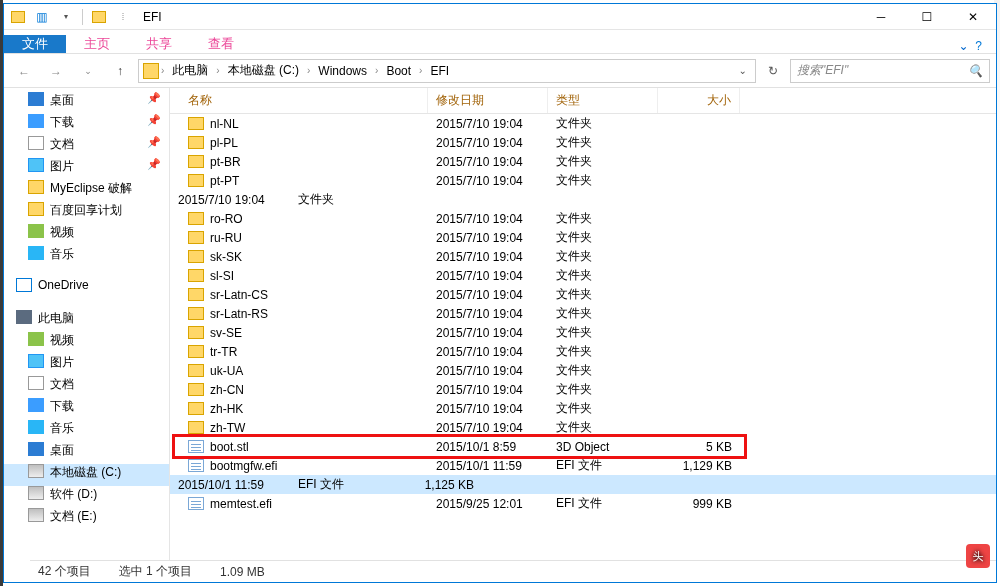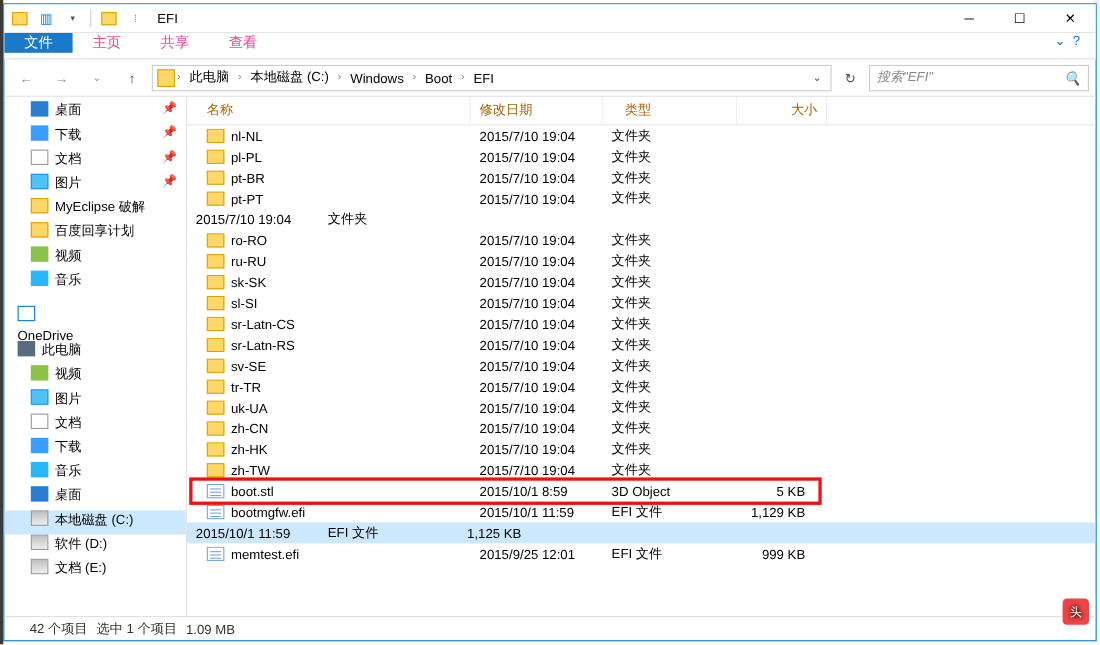--- a/index.html
+++ b/index.html
@@ -4,21 +4,21 @@
 <style>
 * { margin: 0; padding: 0; box-sizing: border-box; font-family: "Microsoft YaHei", "Segoe UI", sans-serif; }
 body { background: #fff; font-size: 12px; color: #000; overflow: hidden; width: 1000px; height: 586px; position: relative; }
 .window { width: 994px; height: 580px; margin: 3px; border: 1px solid #0078d7; display: flex; flex-direction: column; background: #fff; position: relative; }
 .titlebar { height: 26px; background: #fff; display: flex; align-items: center; border-bottom: 1px solid #e5e5e5; }
 .titlebar .qat { display: flex; align-items: center; padding-left: 6px; gap: 8px; }
 .qat .icon, .qat .sep { width: 16px; height: 16px; display: inline-flex; align-items: center; justify-content: center; }
 .titlebar .title { margin-left: 12px; font-size: 12px; }
 .titlebar .winbtns { margin-left: auto; display: flex; }
 .winbtns .wb { width: 46px; height: 26px; display: flex; align-items: center; justify-content: center; font-size: 12px; }
-.ribbon { height: 24px; background: #fff; display: flex; align-items: flex-start; border-bottom: 1px solid #e1e1e1; }
+.ribbon { height: 24px; background: #fff; display: flex; align-items: flex-end; border-bottom: 1px solid #e1e1e1; }
 .ribbon .tab { padding: 0 18px; display: flex; align-items: center; font-size: 13px; color: #ec4899; }
 .ribbon .tab.file { background: #1979ca; color: #fff; }
 .ribbon .help { margin-left: auto; padding: 0 14px; display: flex; align-items: center; color: #0066cc; }
 .addrrow { height: 34px; display: flex; align-items: center; padding: 4px 6px; gap: 4px; border-bottom: 1px solid #e1e1e1; }
 .navbtn { width: 28px; height: 28px; display: flex; align-items: center; justify-content: center; color: #888; border-radius: 2px; }
 .navbtn.enabled { color: #333; }
 .addressbar { flex: 1; height: 24px; border: 1px solid #ccc; display: flex; align-items: center; padding: 0 4px; gap: 2px; overflow: hidden; }
 .addressbar .folder-icon { width: 16px; height: 16px; background: #ffd768; border: 1px solid #d9a400; }
 .addressbar .crumb { padding: 0 6px; font-size: 12px; white-space: nowrap; }
 .addressbar .sep { color: #888; font-size: 10px; }
@@ -39,39 +39,39 @@
 .icn.music { background: #29b6f6; }
 .icn.video { background: #8bc34a; }
 .icn.pc { background: #5b6b7f; }
 .icn.cloud { background: #fff; border:1px solid #0078d7; }
 .nav .spacer { height: 10px; }
 .content { flex: 1; display: flex; flex-direction: column; overflow: hidden; position: relative; }
 .cols { height: 26px; display: flex; align-items: center; border-bottom: 1px solid #e5e5e5; color: #a16207; font-size: 12px; }
 .cols .col { padding: 0 8px; border-right: 1px solid #eee; height: 100%; display:flex; align-items:center; }
 .col.name { width: 258px; padding-left: 18px; }
 .col.date { width: 120px; }
-.col.type { width: 110px; margin-left: 12px; }
+.col.type { width: 110px; }
 .col.size { width: 82px; text-align: right; justify-content: flex-end; }
 .files { flex: 1; overflow-y: auto; overflow-x: hidden; }
 .files::-webkit-scrollbar { width: 17px; }
 .files::-webkit-scrollbar-track { background: #f0f0f0; }
 .files::-webkit-scrollbar-thumb { background: #c0c0c0; }
 .row { height: 19px; display: flex; align-items: center; font-size: 12px; }
 .row.selected { background: #cce8ff; }
 .row .c { padding: 0 8px; overflow: hidden; white-space: nowrap; }
 .row .c.name { width: 258px; padding-left: 18px; display:flex; align-items:center; gap:6px; }
 .row .c.date { width: 120px; }
 .row .c.type { width: 110px; }
 .row .c.size { width: 82px; text-align: right; }
 .row .ficn { width: 16px; height: 13px; flex-shrink:0; }
 .ficn.folder { background: #ffd768; border: 1px solid #d9a400; }
 .ficn.file { background: #fff; border: 1px solid #7aa7d6; position:relative; }
 .ficn.file::after { content:""; position:absolute; top:3px; left:2px; right:2px; height:1px; background:#7aa7d6; box-shadow: 0 3px 0 #7aa7d6, 0 6px 0 #7aa7d6; }
 .highlight { position: absolute; border: 3px solid #e11; pointer-events: none; left: 168px; top: 430px; width: 575px; height: 25px; }
-.statusbar { height: 22px; border-top: 1px solid #e1e1e1; display: flex; align-items: center; padding: 0 23px; font-size: 12px; color: #333; gap: 8px; }
+.statusbar { height: 22px; border-top: 1px solid #e1e1e1; display: flex; align-items: center; padding: 0 8px; font-size: 12px; color: #333; gap: 28px; margin-left: 26px; }
 .watermark { position: absolute; bottom: 18px; right: 10px; display:flex; align-items:center; gap:6px; font-size:15px; color:#fff; text-shadow: 0 0 4px #000, 0 0 4px #000; z-index: 50; }
 .watermark .logo { width:24px; height:24px; background:#e44; border-radius:4px; display:flex; align-items:center; justify-content:center; color:#fff; font-size:11px; }
 .leftedge { position:absolute; left:0; top:0; width:3px; height:100%; background:#3a3a3a; }
 .rightedge { position:absolute; right:0; top:0; width:6px; height:100%; background:linear-gradient(#ddd,#fff 30%); opacity:.4; }
 </style>
 </head>
 <body>
 
 <div class="leftedge"></div>
 <div class="rightedge"></div>
@@ -166,21 +166,21 @@
         </div>
         <div class="item">
           <span class="icn video"></span>
           <span>视频</span>
         </div>
         <div class="item">
           <span class="icn music"></span>
           <span>音乐</span>
         </div>
         <div class="spacer"></div>
-        <div class="item" style="padding-left: 12px; flex-direction: column;">
+        <div class="item" style="padding-left: 12px;">
           <span class="icn cloud"></span>
           <span>OneDrive</span>
         </div>
         <div class="spacer"></div>
         <div class="item" style="padding-left: 12px;">
           <span class="icn pc"></span>
           <span>此电脑</span>
         </div>
         <div class="item">
           <span class="icn video"></span>

